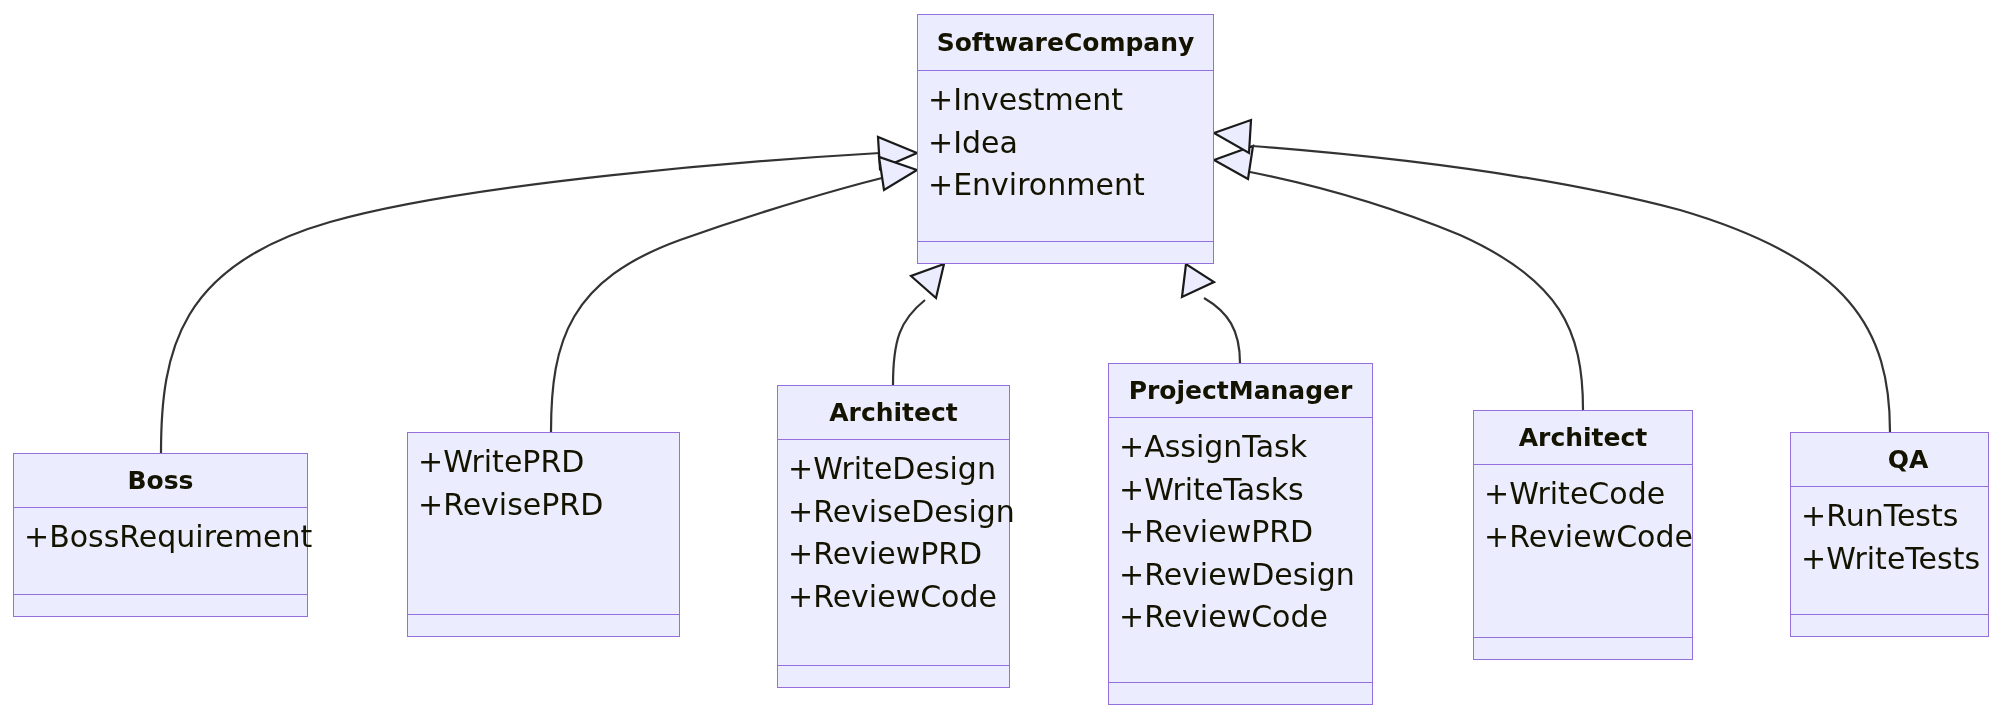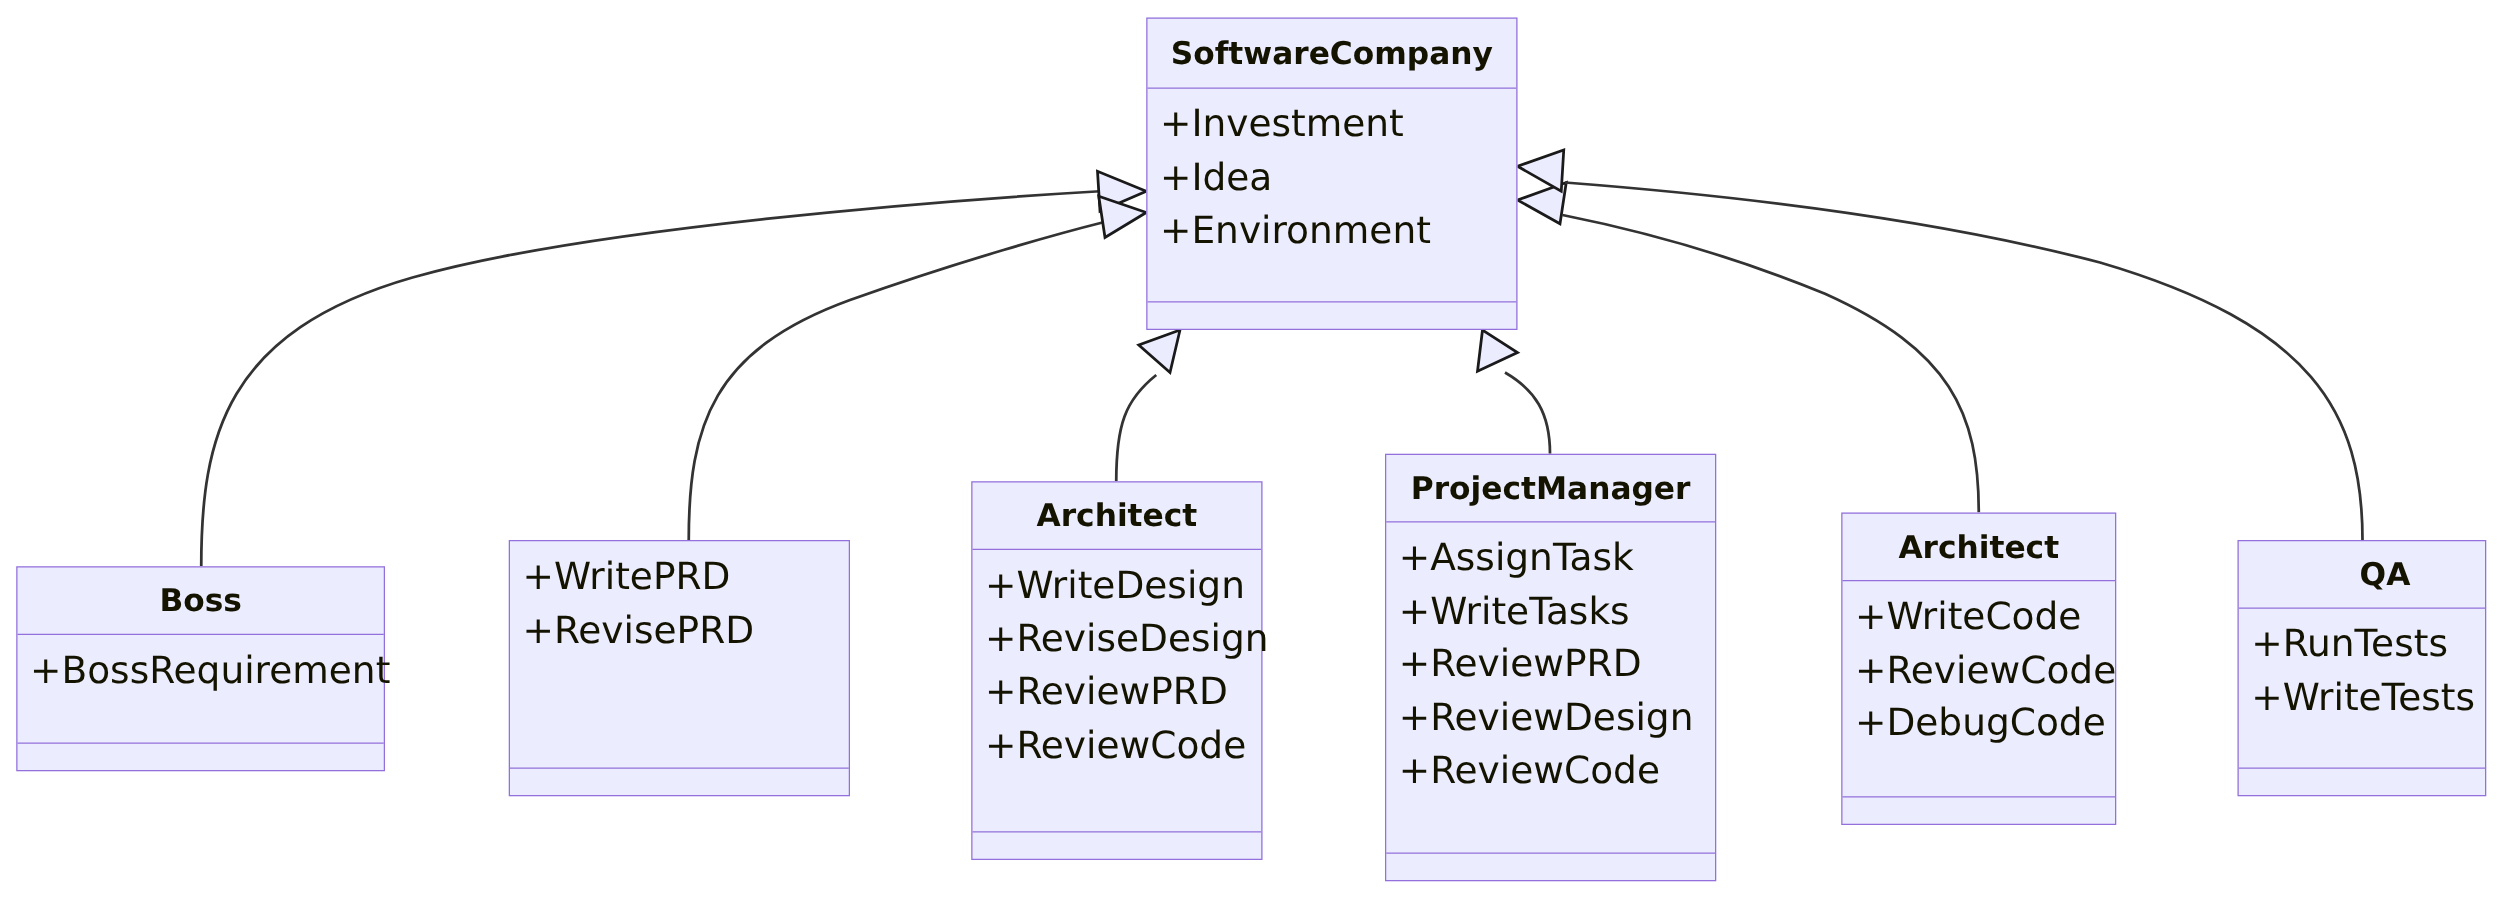--- a/index.html
+++ b/index.html
@@ -138,21 +138,20 @@
       <div class="uml-member">+ReviewCode</div>
     </div>
     <div class="uml-methods"></div>
   </div>
 
   <div class="uml-class" style="left:1473px; top:410px; width:220px; height:250px;">
     <div class="uml-title" style="height:54px;">Architect</div>
     <div class="uml-members">
       <div class="uml-member">+WriteCode</div>
       <div class="uml-member">+ReviewCode</div>
-      <div class="uml-member">+DebugCode</div>
     </div>
     <div class="uml-methods"></div>
   </div>
 
   <div class="uml-class" style="left:1790px; top:432px; width:199px; height:205px;">
     <div class="uml-title" style="height:54px;padding-left:37px;">QA</div>
     <div class="uml-members">
       <div class="uml-member">+RunTests</div>
       <div class="uml-member">+WriteTests</div>
     </div>

